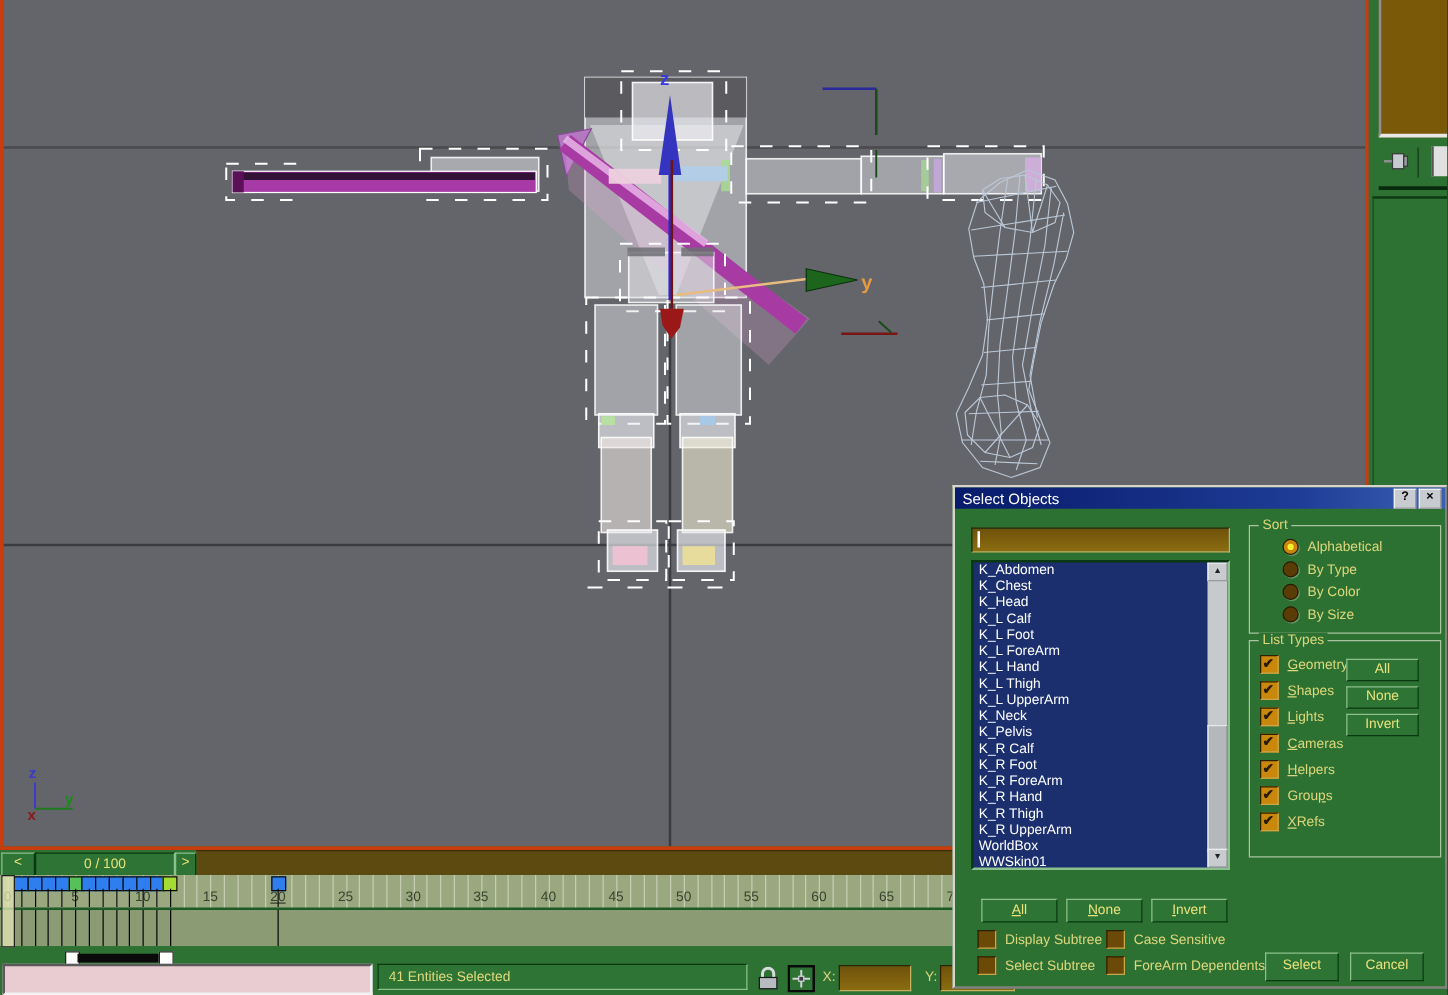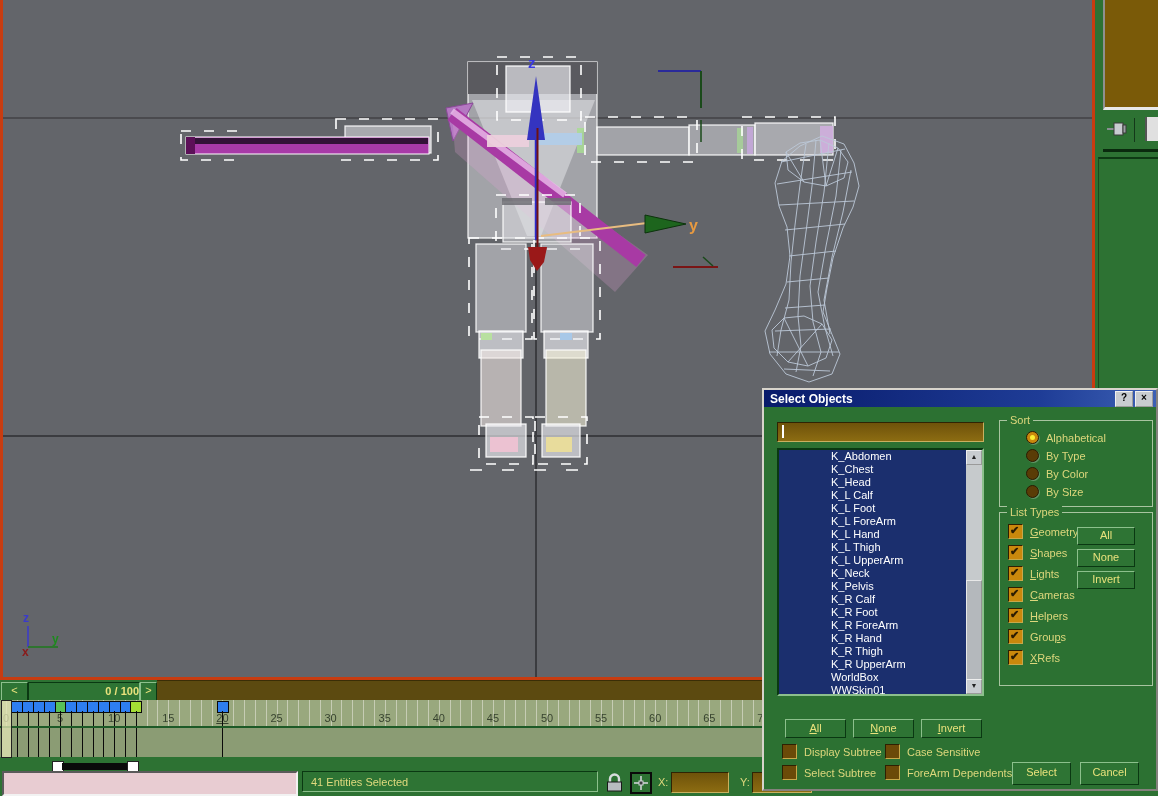--- a/index.html
+++ b/index.html
@@ -48,21 +48,21 @@
   #rightpanel{left:1095px;top:0;width:63px;height:796px;background:#2d7233;}
   #cmdolive{position:absolute;left:8px;top:0;width:55px;height:110px;background:#7a5a08;
             border-left:2px solid #909090;border-bottom:3px solid #e8e8e8;box-sizing:border-box;}
   #rollout{position:absolute;left:3px;top:157px;width:60px;height:531px;background:#2d7233;
            border-top:2px solid #0e3a14;border-left:1px solid #1a4a1e;}
   
   #dialog{left:762px;top:388px;width:396px;height:403px;background:#2c7132;z-index:10;
           border:2px outset #d8d4cc;box-sizing:border-box;}
   #titlebar{position:absolute;left:0;top:0;right:0;height:17px;display:flex;align-items:center;
             background:linear-gradient(90deg,#081a6a 0%,#1e3c96 70%,#3c60b4 100%);padding:0 3px 0 6px;}
-  #titlebar .t{color:#fff;font-size:12px;font-weight:bold;flex:1;}
+  #titlebar .t{color:#fff;font-size:12px;font-weight:normal;flex:1;}
   .tbtn{width:16px;height:14px;background:#c8ccd0;border:1px outset #f0f0f0;color:#000;font-size:10px;
         font-weight:bold;text-align:center;line-height:12px;margin-left:2px;flex:none;}
   #namefield{position:absolute;left:13px;top:32px;width:207px;height:20px;box-sizing:border-box;}
   #namecaret{position:absolute;left:4px;top:2px;width:2px;height:13px;background:#fff;}
   #listbox{position:absolute;left:13px;top:58px;width:207px;height:248px;background:#1b2f6e;
            border:2px solid;border-color:#0a3812 #8cc08c #8cc08c #0a3812;box-sizing:border-box;overflow:hidden;}
   .list-item{height:13px;line-height:13px;color:#fff;font-size:11px;padding-left:4px;white-space:nowrap;}
   #scrollbar{position:absolute;right:0;top:0;width:16px;height:100%;background:#c6cacc;}
   .sbtn{position:absolute;left:0;width:16px;height:15px;background:#c8ccd0;border:1px outset #eee;
         box-sizing:border-box;text-align:center;font-size:7px;line-height:12px;color:#222;}
@@ -191,21 +191,21 @@
         <text x="22" y="656" fill="#8a1a1a" font-size="12" font-weight="bold">x</text>
       </g>
     </svg>
     <div class="vp-red" style="left:0;"></div>
     <div class="vp-red" style="left:1092px;"></div>
   </div>
 
   <div id="sliderrow" class="abs">
     <div id="slidertrack"></div>
     <div class="gbtn abs" style="left:1px;top:2px;width:25px;height:17px;">&lt;</div>
-    <div class="sunkg abs" style="left:28px;top:2px;width:110px;height:17px;color:#e9e27c;font-size:11px;text-align:right;line-height:17px;font-weight:bold;">0 / 100</div>
+    <div class="sunkg abs" style="left:28px;top:2px;width:110px;height:17px;color:#e9e27c;font-size:11px;text-align:center;line-height:17px;">0 / 100</div>
     <div class="gbtn abs" style="left:140px;top:2px;width:15px;height:17px;">&gt;</div>
   </div>
 
   <div id="ruler" class="abs">
       <div class="tick" style="left: 6px;"></div>
       <div class="tick" style="left: 16.82px;"></div>
       <div class="tick" style="left: 27.64px;"></div>
       <div class="tick" style="left: 38.46px;"></div>
       <div class="tick" style="left: 49.28px;"></div>
       <div class="tick" style="left: 60.1px;"></div>
@@ -410,21 +410,21 @@
       <span class="tbtn">?</span>
       <span class="tbtn">×</span>
     </div>
 
     <div id="namefield" class="olive">
       <div id="namecaret"></div>
       <span></span>
     </div>
 
     <div id="listbox">
-      <div style="margin-right:24px;padding-left:48px;">
+      <div style="margin-right:24px;">
           <div class="list-item">K_Abdomen</div>
           <div class="list-item">K_Chest</div>
           <div class="list-item">K_Head</div>
           <div class="list-item">K_L Calf</div>
           <div class="list-item">K_L Foot</div>
           <div class="list-item">K_L ForeArm</div>
           <div class="list-item">K_L Hand</div>
           <div class="list-item">K_L Thigh</div>
           <div class="list-item">K_L UpperArm</div>
           <div class="list-item">K_Neck</div>

